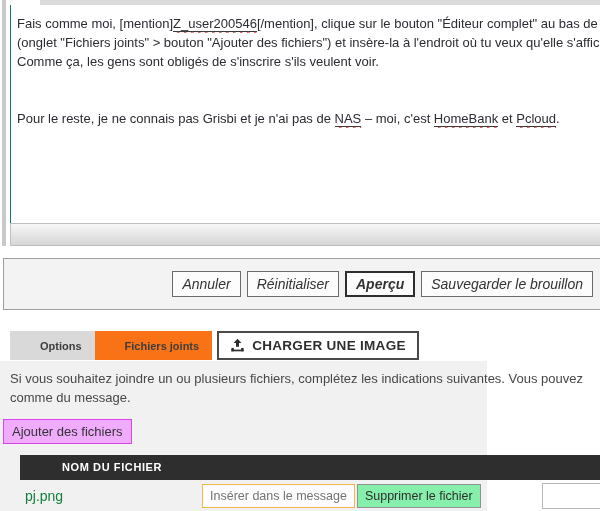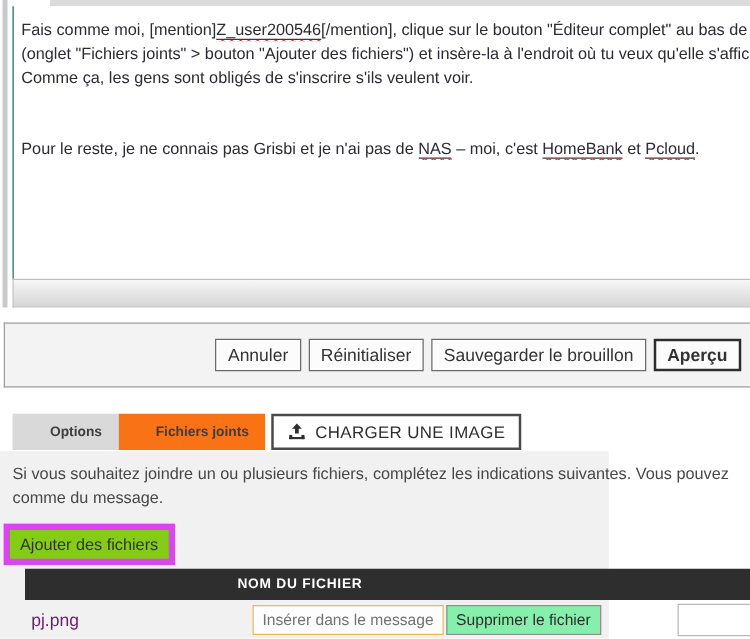--- a/index.html
+++ b/index.html
@@ -19,43 +19,43 @@
   .spell{border-bottom:1px solid #3a3a3a;text-decoration:underline wavy #d43c3c 1px;text-underline-offset:3px;}
 
   .resize-bar{position:absolute;left:10px;top:223px;width:590px;height:23px;
     background:linear-gradient(#f7f7f7,#d6d6d6);border:1px solid #bfbfbf;border-right:none;box-sizing:border-box;}
 
   
   .actions-panel{position:absolute;left:3px;top:258px;width:597px;height:52px;background:#f3f3f3;
     border:1px solid #a0a0a0;border-right:none;box-sizing:border-box;
     display:flex;align-items:center;justify-content:flex-end;gap:6px;padding-right:7px;}
   .btn{font-family:"Liberation Sans",sans-serif;font-size:14px;color:#333;background:#fcfcfc;
-    border:1px solid #6b6b6b;padding:4px 9px;white-space:nowrap;}
+    border:1px solid #6b6b6b;padding:4px 9px;white-space:nowrap;font-style:italic;}
   .btn.primary{border:2px solid #2e2e2e;font-weight:700;padding:3px 9px;}
 
   
   .tabs-row{position:absolute;left:10px;top:331px;display:flex;align-items:stretch;}
   .tab{font-size:11px;font-weight:700;color:#3d3d3d;padding:9px 13px 8px 30px;white-space:nowrap;}
   .tab.inactive{background:#d9d9d9;}
   .tab.active{background:#f97316;}
   .upload-btn{margin-left:5px;display:flex;align-items:center;gap:7px;background:#fff;
-    border:2px solid #4a4a4a;padding:3px 11px;font-weight:400;font-size:13.5px;letter-spacing:.3px;color:#2e2e2e;white-space:nowrap;}
+    border:2px solid #4a4a4a;padding:3px 11px;font-weight:700;font-size:13.5px;letter-spacing:.3px;color:#2e2e2e;white-space:nowrap;}
   .upload-btn svg{display:block;}
 
   
   .attach-panel{position:absolute;left:0;top:361px;width:487px;height:150px;background:#f1f1f1;}
   .intro{position:absolute;left:10px;top:8px;width:590px;overflow:hidden;font-size:13px;line-height:19px;color:#474747;}
   .intro div{white-space:nowrap;}
-  .add-files-btn{position:absolute;left:3px;top:58px;font-size:13px;color:#333;background:#84cc16;
-    border:5px solid #d946ef;padding:4px 8px;white-space:nowrap;}
+  .add-files-btn{position:absolute;left:3px;top:58px;font-size:13px;color:#333;background:#f0abfc;
+    border:1px solid #d946ef;padding:4px 8px;white-space:nowrap;}
   .tbl-header{position:absolute;left:20px;top:94px;width:580px;height:25px;background:#2e2e2e;}
-  .tbl-header .col-label{width:440px;text-align:center;color:#fff;font-size:11px;font-weight:700;
-    letter-spacing:.6px;line-height:25px;}
+  .tbl-header .col-label{width:440px;text-align:left;color:#fff;font-size:11px;font-weight:700;
+    letter-spacing:.6px;line-height:25px;padding-left:42px;}
   .tbl-row{position:absolute;left:20px;top:119px;width:600px;height:31px;display:flex;align-items:center;}
-  .file-name{margin-left:5px;width:177px;font-size:14px;color:#701a75;}
+  .file-name{margin-left:5px;width:177px;font-size:14px;color:#15803d;}
   .row-btn{font-size:12.5px;padding:4px 7px;white-space:nowrap;background:#fdfdfd;}
   .row-btn.insert{color:#737373;border:1px solid #f0b848;margin-right:2px;}
   .row-btn.delete{color:#2e2e2e;border:1px solid #909090;background:#86efac;}
   .comment-input{margin-left:auto;width:72px;height:22px;border:1px solid #b9b9b9;background:#fff;outline:none;}
 </style>
 </head>
 <body>
 
 <div id="screen">
 
@@ -71,22 +71,22 @@
         <div class="ed-line"></div>
         <div class="ed-line"><span>Pour le reste, je ne connais pas Grisbi et je n'ai pas de </span><span class="spell">NAS</span><span> – moi, c'est </span><span class="spell">HomeBank</span><span> et </span><span class="spell">Pcloud</span><span>.</span></div>
       </div>
   </div>
 
   <div class="resize-bar"></div>
 
   <div class="actions-panel">
     <button class="btn">Annuler</button>
     <button class="btn">Réinitialiser</button>
+    <button class="btn primary">Aperçu</button>
     <button class="btn">Sauvegarder le brouillon</button>
-    <button class="btn primary">Aperçu</button>
   </div>
 
   <div class="tabs-row">
     <div class="tab inactive">Options</div>
     <div class="tab active">Fichiers joints</div>
     <button class="upload-btn">
       <span>
         <svg width="15" height="15" viewBox="0 0 16 16" fill="#2e2e2e" xmlns="http://www.w3.org/2000/svg">
           <path d="M8 0.8 L12.2 5.4 H9.6 V9.4 H6.4 V5.4 H3.8 Z"></path>
           <rect x="1.5" y="10.6" width="2.6" height="3.6"></rect>

